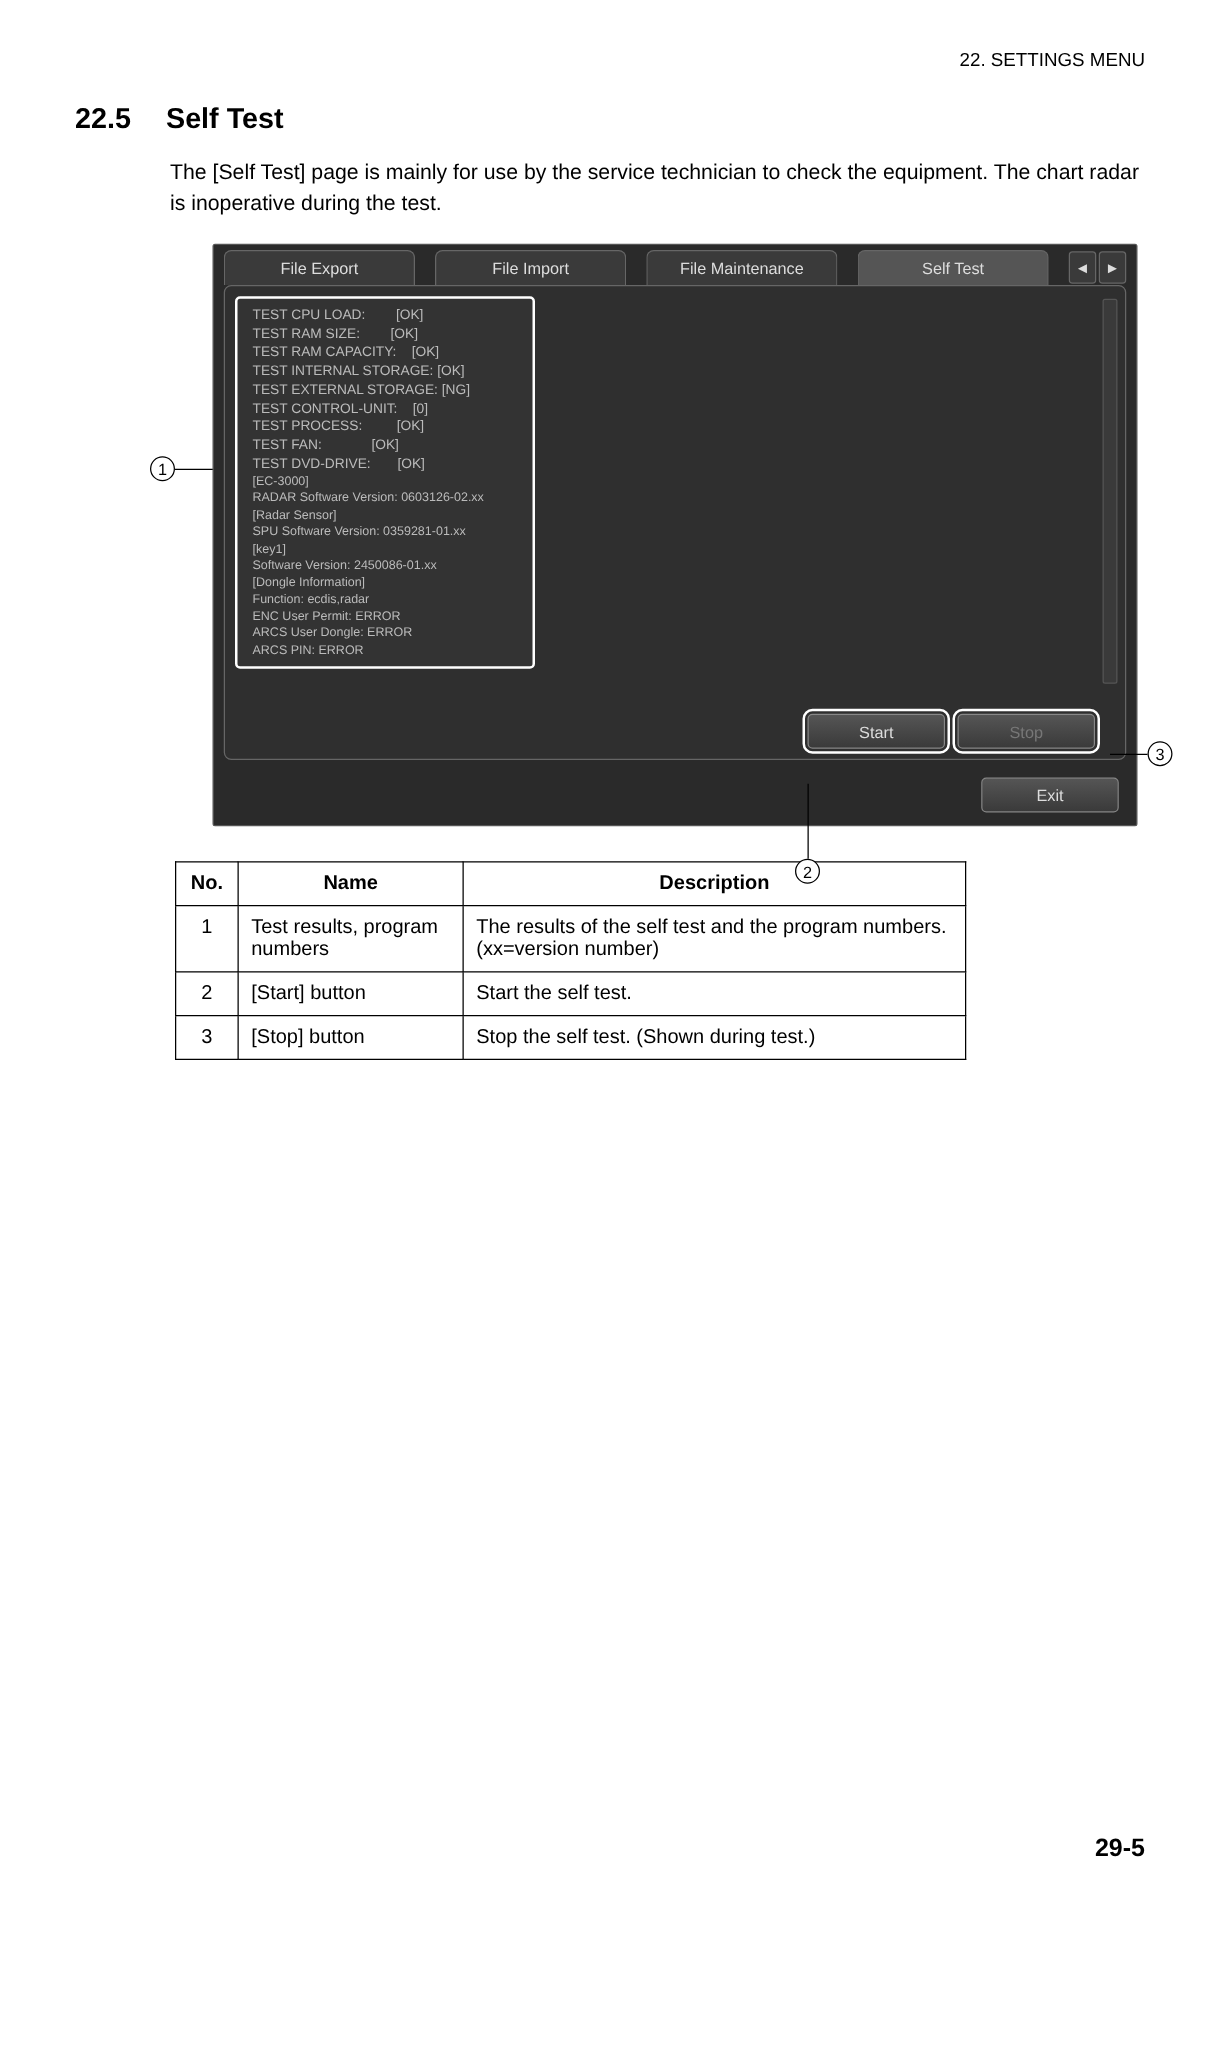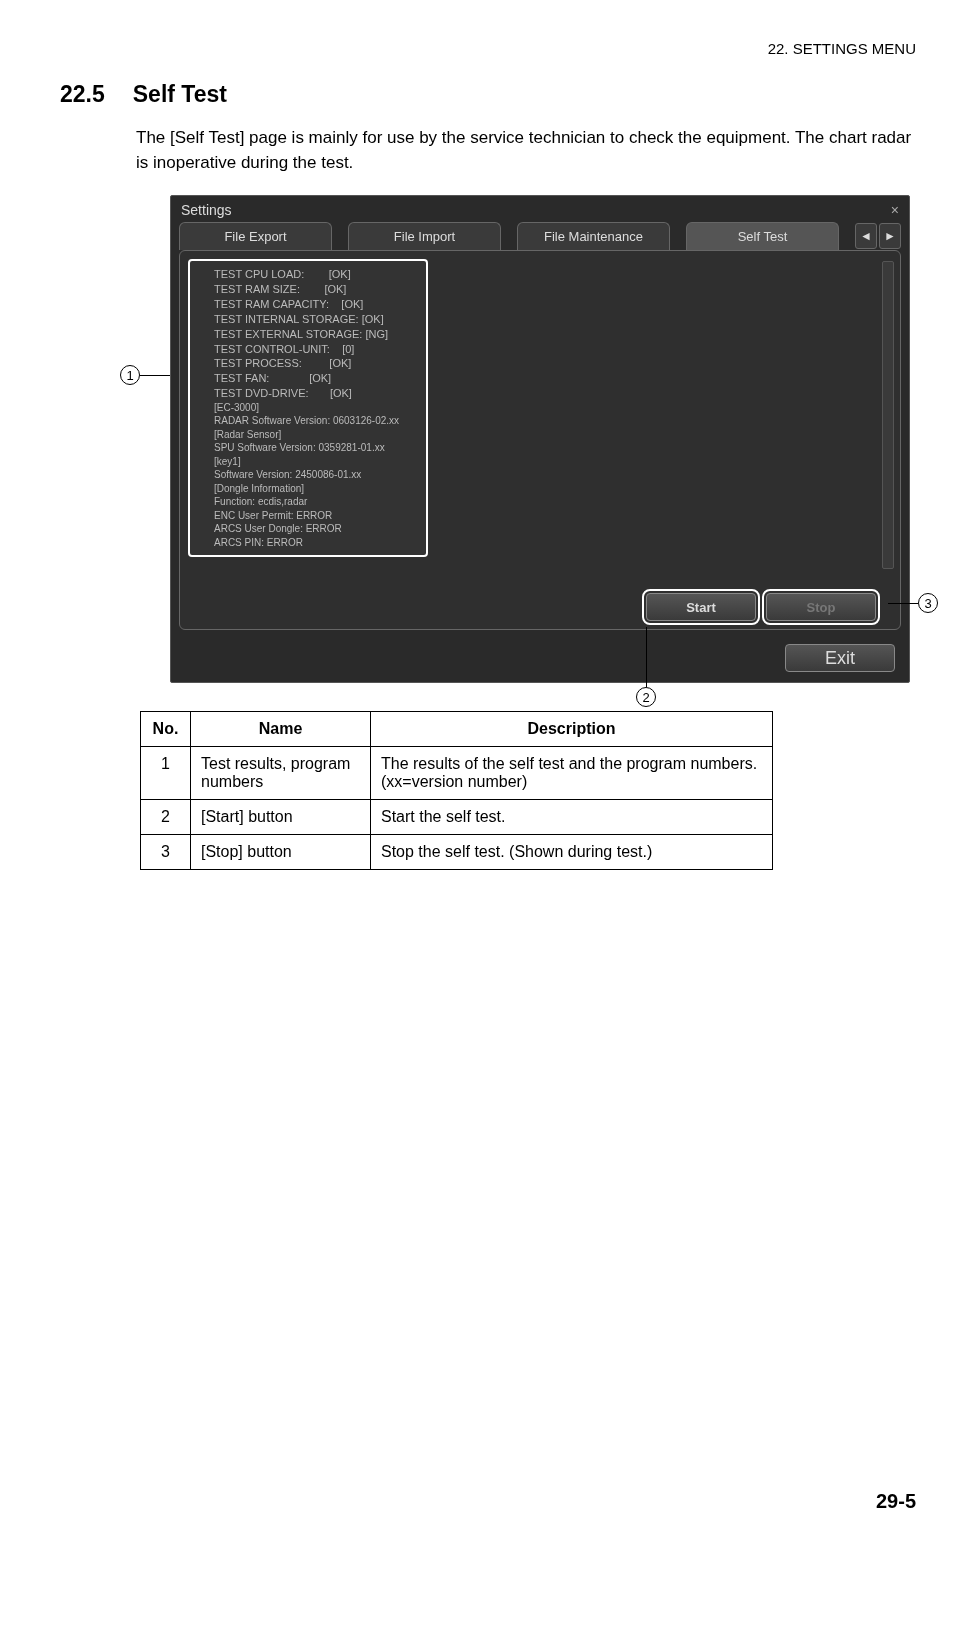--- a/index.html
+++ b/index.html
@@ -94,21 +94,21 @@
     border-radius: 6px;
     padding: 8px;
     background: #2f2f2f;
     min-height: 380px;
     position: relative;
   }
   .results-box {
     width: 240px;
     border: 2px solid #fff;
     border-radius: 4px;
-    padding: 6px 24px;
+    padding: 6px 12px;
     background: #333;
     color: #bbb;
     font-size: 11px;
     line-height: 1.35;
   }
   .results-box .line { white-space: pre; }
   .results-box .sw { color: #bbb; font-size:10px; }
   .scrollbar {
     position:absolute;
     right:6px;
@@ -118,21 +118,20 @@
     background:#3a3a3a;
     border:1px solid #555;
     border-radius:2px;
   }
   .btn-row {
     position:absolute;
     bottom:8px;
     right:24px;
     display:flex;
     gap:10px;
-    font-weight:bold;
   }
   .ui-btn {
     width:110px;
     height:28px;
     background: linear-gradient(#555,#3a3a3a);
     border:1px solid #888;
     border-radius:4px;
     color:#ddd;
     display:flex;
     align-items:center;
@@ -149,21 +148,21 @@
   .exit-btn {
     width:110px;
     height:28px;
     background: linear-gradient(#555,#3a3a3a);
     border:1px solid #888;
     border-radius:4px;
     color:#ddd;
     display:flex;
     align-items:center;
     justify-content:center;
-    font-size:18px;
+    font-size:13px;
   }
   
   .callout {
     position:absolute;
     display:flex;
     align-items:center;
     font-size:14px;
   }
   .callout .num {
     width:20px;height:20px;
@@ -231,24 +230,20 @@
 <p class="intro">The [Self Test] page is mainly for use by the service technician to check the equipment. The chart radar is inoperative during the test.</p>
 
 <div class="figure-wrap">
 
   <div class="callout callout-1">
     <span class="num">1</span>
     <span class="hline"></span>
   </div>
 
   <div class="settings-window">
-    <div class="win-title">
-      <span>Settings</span>
-      <span class="close-x">×</span>
-    </div>
     <div class="tabs">
       <div class="tab">File Export</div>
       <div class="tab">File Import</div>
       <div class="tab">File Maintenance</div>
       <div class="tab active">Self Test</div>
       <div class="nav-arrows">
         <div class="arrow-btn">◄</div>
         <div class="arrow-btn">►</div>
       </div>
     </div>

